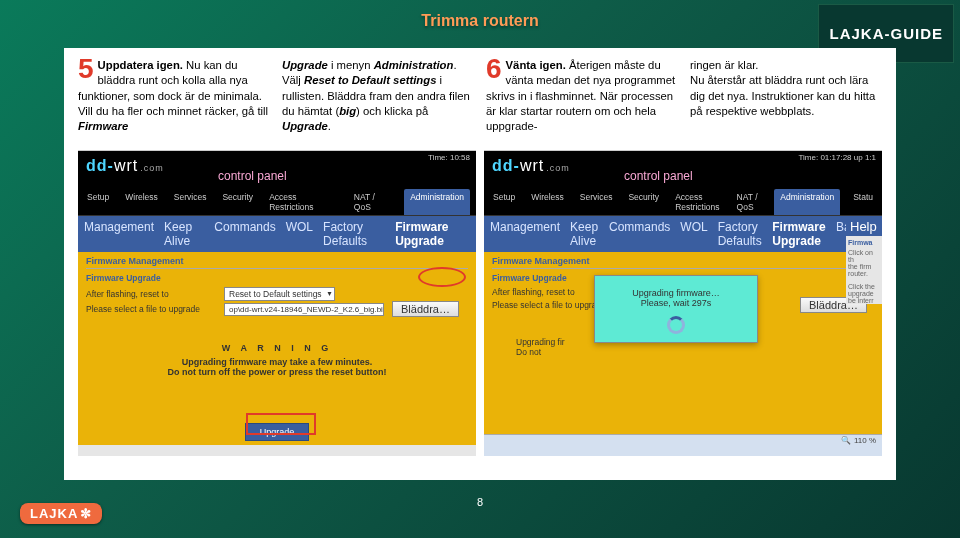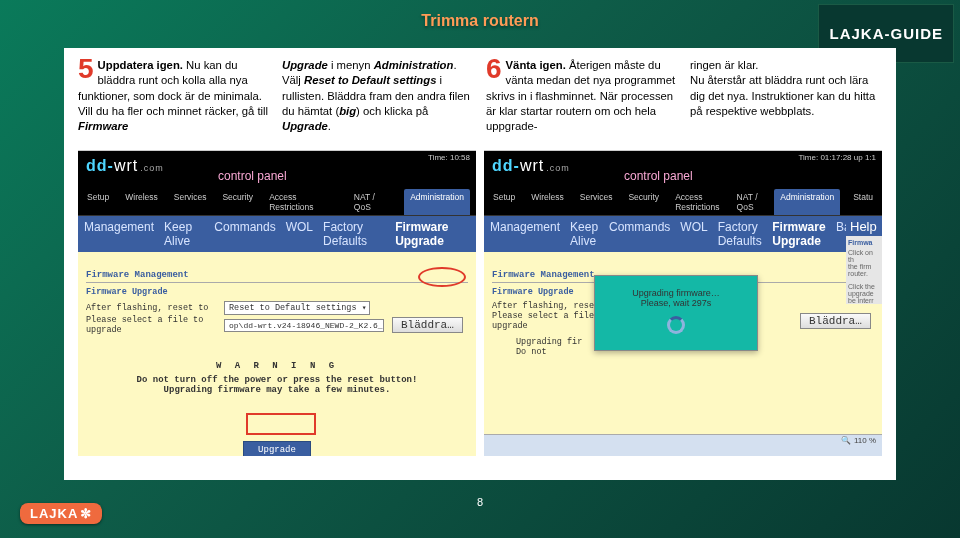--- a/index.html
+++ b/index.html
@@ -103,24 +103,23 @@
   .tabrow2 {
     background: #3a5ea0;
     display: flex;
     font-size: 12px;
     color: #d7e4ff;
     padding: 4px 6px;
     gap: 10px;
   }
   .tabrow2 .active { color: #fff; font-weight: bold; }
   .panel-body {
-    background: #fef9c3;
-    padding: 18px 8px;
+    background: #eab308;
+    padding: 4px 8px;
     color: #333;
-    font-family: Liberation Mono, monospace;
   }
   .sec-title {
     color: #3a5ea0;
     font-size: 9px;
     font-weight: bold;
     border-bottom: 1px solid #aaa;
     padding-bottom: 2px;
     margin-bottom: 4px;
   }
   .sub-title {
@@ -208,22 +207,22 @@
     background: #3a5ea0;
     color: #fff;
     padding: 2px 4px;
     font-size: 13px;
   }
   .dialog {
     position: absolute;
     top: 124px;
     left: 110px;
     width: 164px;
-    height: 76px;
-    background: #14b8a6;
+    height: 68px;
+    background: #5eead4;
     border: 1px solid #888;
     box-shadow: 0 2px 6px rgba(0,0,0,.3);
     text-align: center;
     padding-top: 12px;
     font-size: 9px;
     color: #333;
   }
   .spinner {
     width: 18px;
     height: 18px;
@@ -325,22 +324,22 @@
           <label>After flashing, reset to</label>
           <span class="sel">Reset to Default settings</span>
         </div>
         <div class="form-row" style="position:relative">
           <label>Please select a file to upgrade</label>
           <span class="txt">op\dd-wrt.v24-18946_NEWD-2_K2.6_big.bin</span>
           <span class="btn">Bläddra…</span>
         </div>
         <div class="warning">
           <div class="w1">W A R N I N G</div>
+          <div class="w2">Upgrading firmware may take a few minutes.</div>
           <div class="w2">Do not turn off the power or press the reset button!</div>
-          <div class="w2">Upgrading firmware may take a few minutes.</div>
         </div>
         <div class="upgrade-btn-wrap">
           <span class="upgrade-btn">Upgrade</span>
         </div>
       </div>
       <div class="redcirc" style="top:116px; left:340px;"></div>
       <div class="redrect" style="top:262px; left:168px;"></div>
     </div>
 
     <div class="shot">

